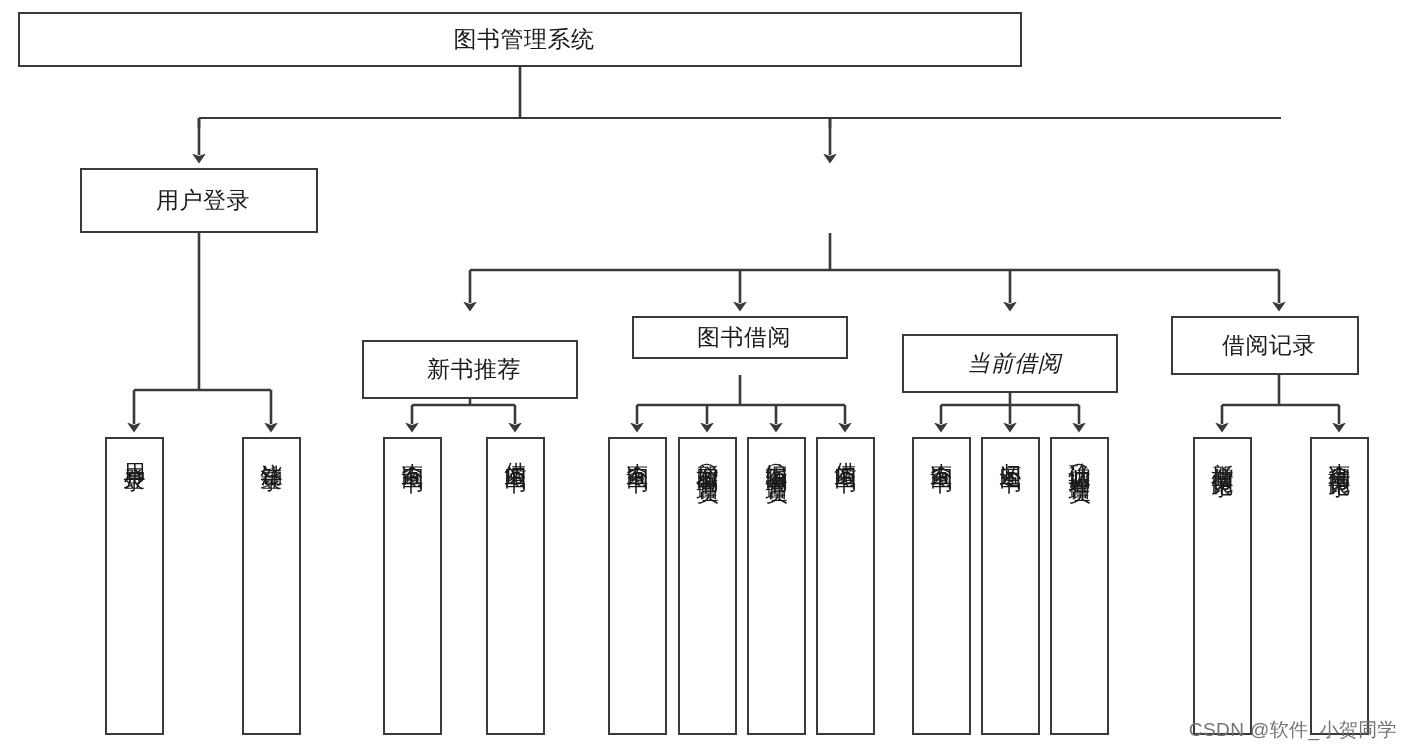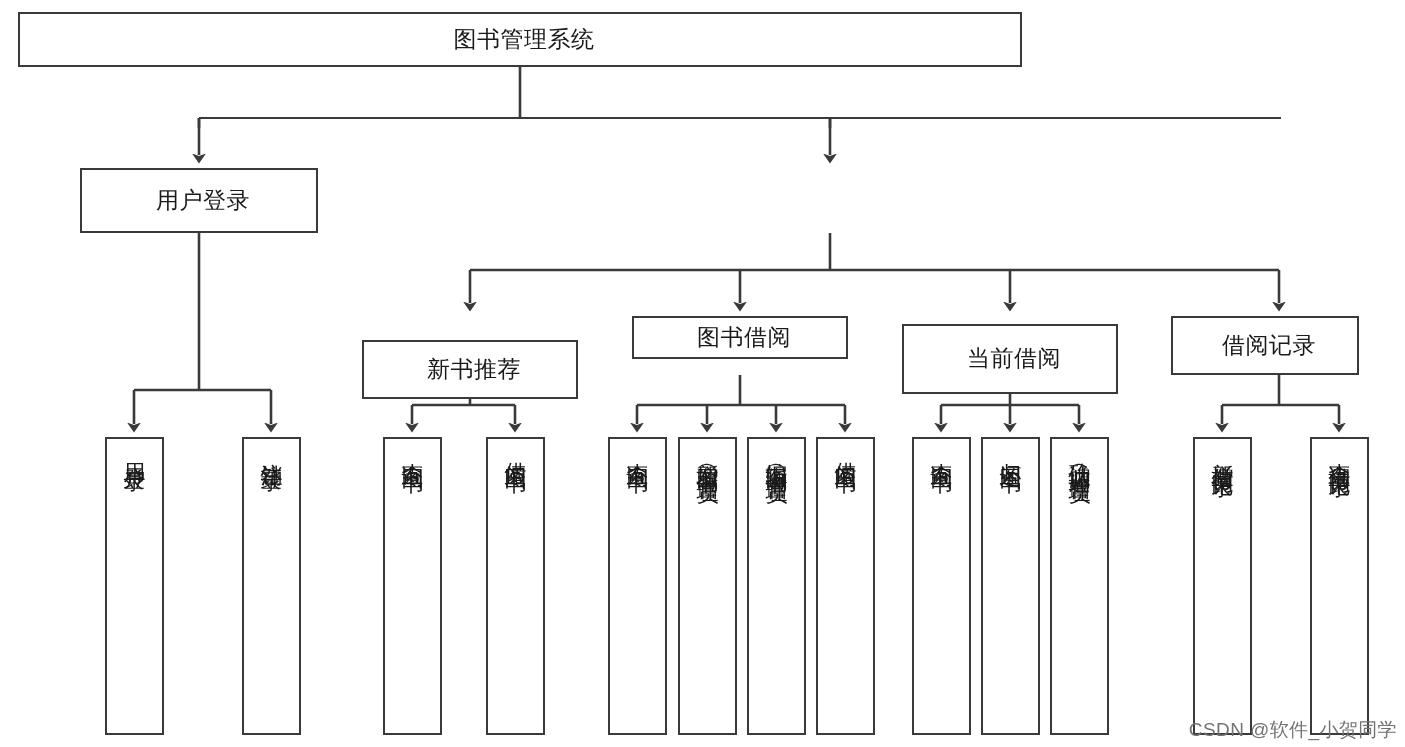--- a/index.html
+++ b/index.html
@@ -137,21 +137,21 @@
   <div class="node h" style="left:80px; top:168px; width:238px; height:65px;">
     <span class="lbl">用户登录</span>
   </div>
 
   <div class="node h" style="left:362px; top:316px; width:216px; height:59px;margin-top:24px;">
     <span class="lbl">新书推荐</span>
   </div>
   <div class="node h" style="left:632px; top:316px; width:216px; height:43px;">
     <span class="lbl">图书借阅</span>
   </div>
-  <div class="node h" style="left:902px; top:324px; width:216px; height:70px;">
+  <div class="node h" style="left:902px; top:334px; width:216px; height:59px;font-style:italic;">
     <span class="lbl">当前借阅</span>
   </div>
   <div class="node h" style="left:1171px; top:316px; width:188px; height:59px;">
     <span class="lbl">借阅记录</span>
   </div>
 
   <div class="node v" style="left:105px; top:437px; width:59px; height:298px;">
     <span class="lbl">用户登录</span>
   </div>
   <div class="node v" style="left:242px; top:437px; width:59px; height:298px;">

